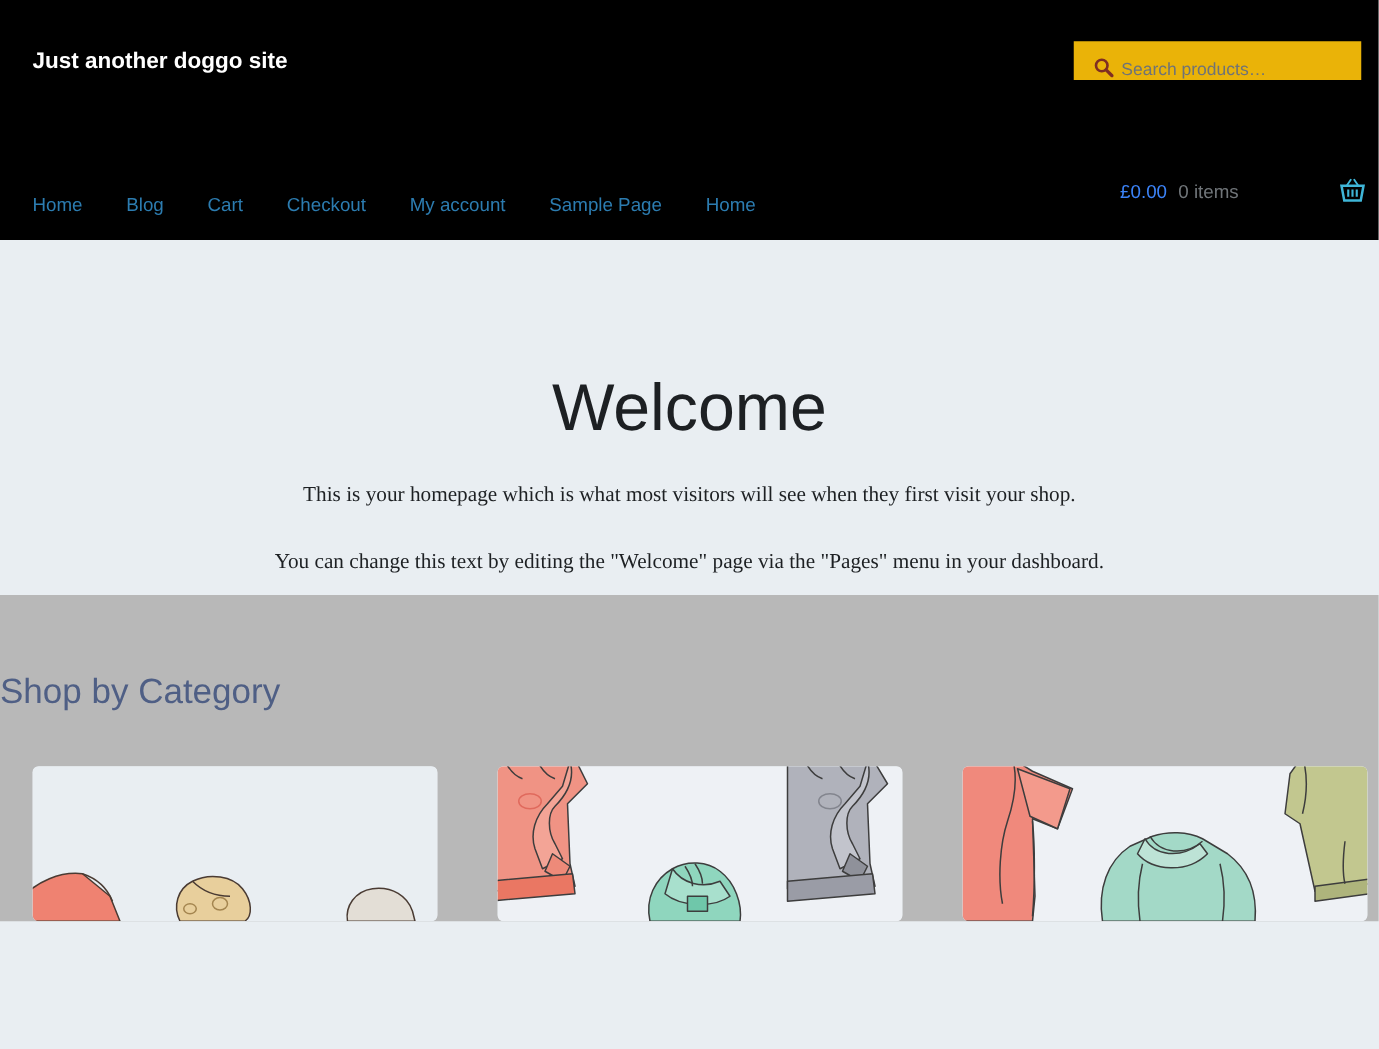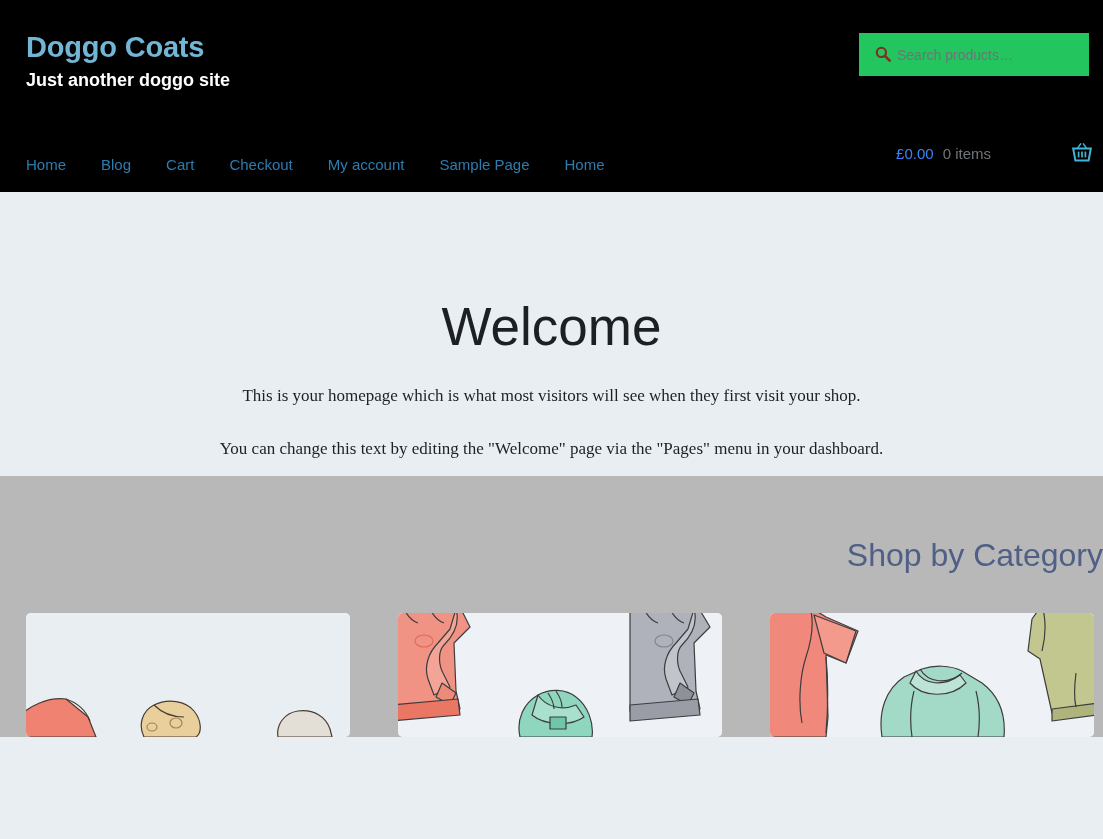--- a/index.html
+++ b/index.html
@@ -47,22 +47,22 @@
   .search-form {
     position: absolute;
     left: 859px;
     top: 33px;
     width: 230px;
     height: 43px;
   }
   .search-wrap {
     position: relative;
     width: 230px;
-    height: 43px;
-    background: #22c55e;
+    height: 31px;
+    background: #eab308;
     border: none;
   }
   .search-icon {
     position: absolute;
     left: 16px;
     top: 13px;
     width: 16px;
     height: 16px;
     color: #7f2e23;
     line-height: 1;
@@ -195,23 +195,23 @@
     width: 1103px;
     height: 261px;
     background: #b8b8b8;
     overflow: hidden;
   }
   .category-heading {
     position: absolute;
     left: 0;
     top: 63px;
     width: 1103px;
-    text-align: right;
+    text-align: left;
     margin: 0;
-    font-size: 32px;
+    font-size: 28px;
     font-weight: 300;
     color: #4f5f85;
     line-height: 1;
   }
   .category-grid {
     position: absolute;
     left: 26px;
     top: 137px;
     width: 1075px;
     display: flex;
@@ -236,21 +236,20 @@
   }
 
   svg { display: block; }
 </style>
 </head>
 <body>
 
 <header class="site-header">
 
   <div class="brand-block">
-    <h1 class="site-title">Doggo Coats</h1>
     <p class="site-tagline">Just another doggo site</p>
   </div>
 
   <form class="search-form">
     <div class="search-wrap">
       <span class="search-icon">
         <svg width="16" height="16" viewBox="0 0 16 16">
           <circle cx="6.4" cy="6.4" r="4.6" fill="none" stroke="#7f2e23" stroke-width="2.1"></circle>
           <line x1="9.9" y1="9.9" x2="14.6" y2="14.6" stroke="#7f2e23" stroke-width="2.6" stroke-linecap="round"></line>
         </svg>

